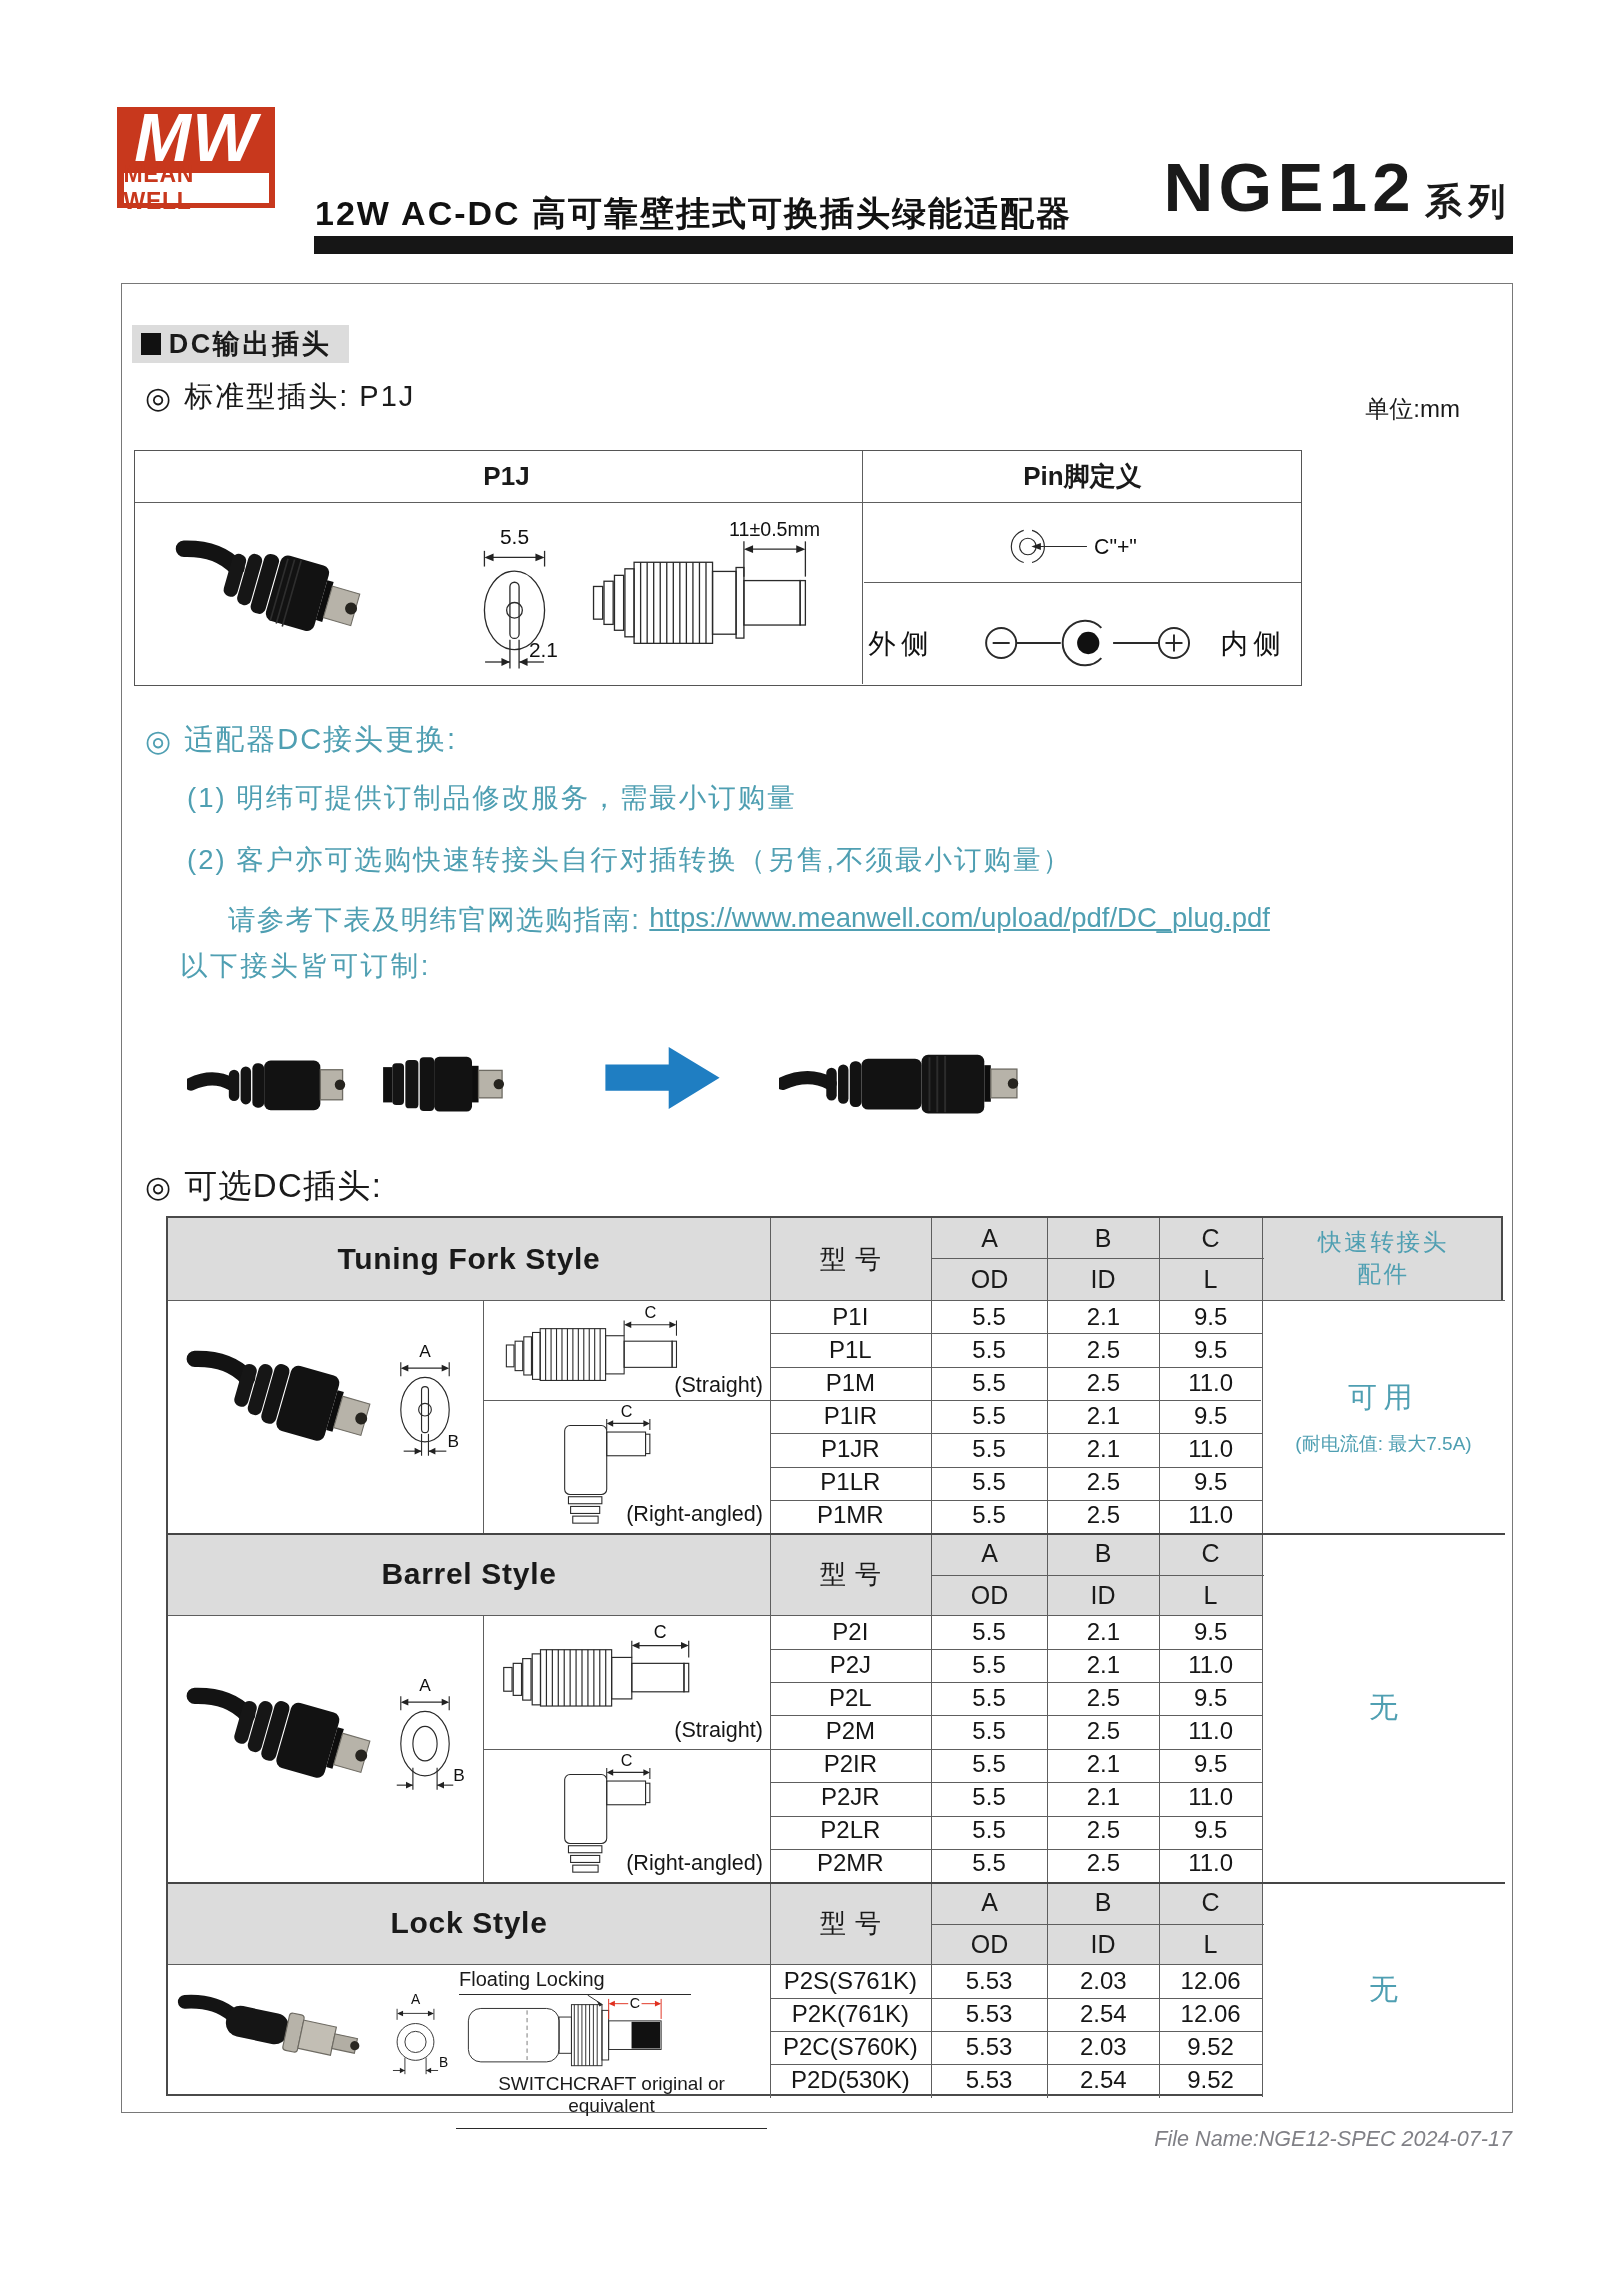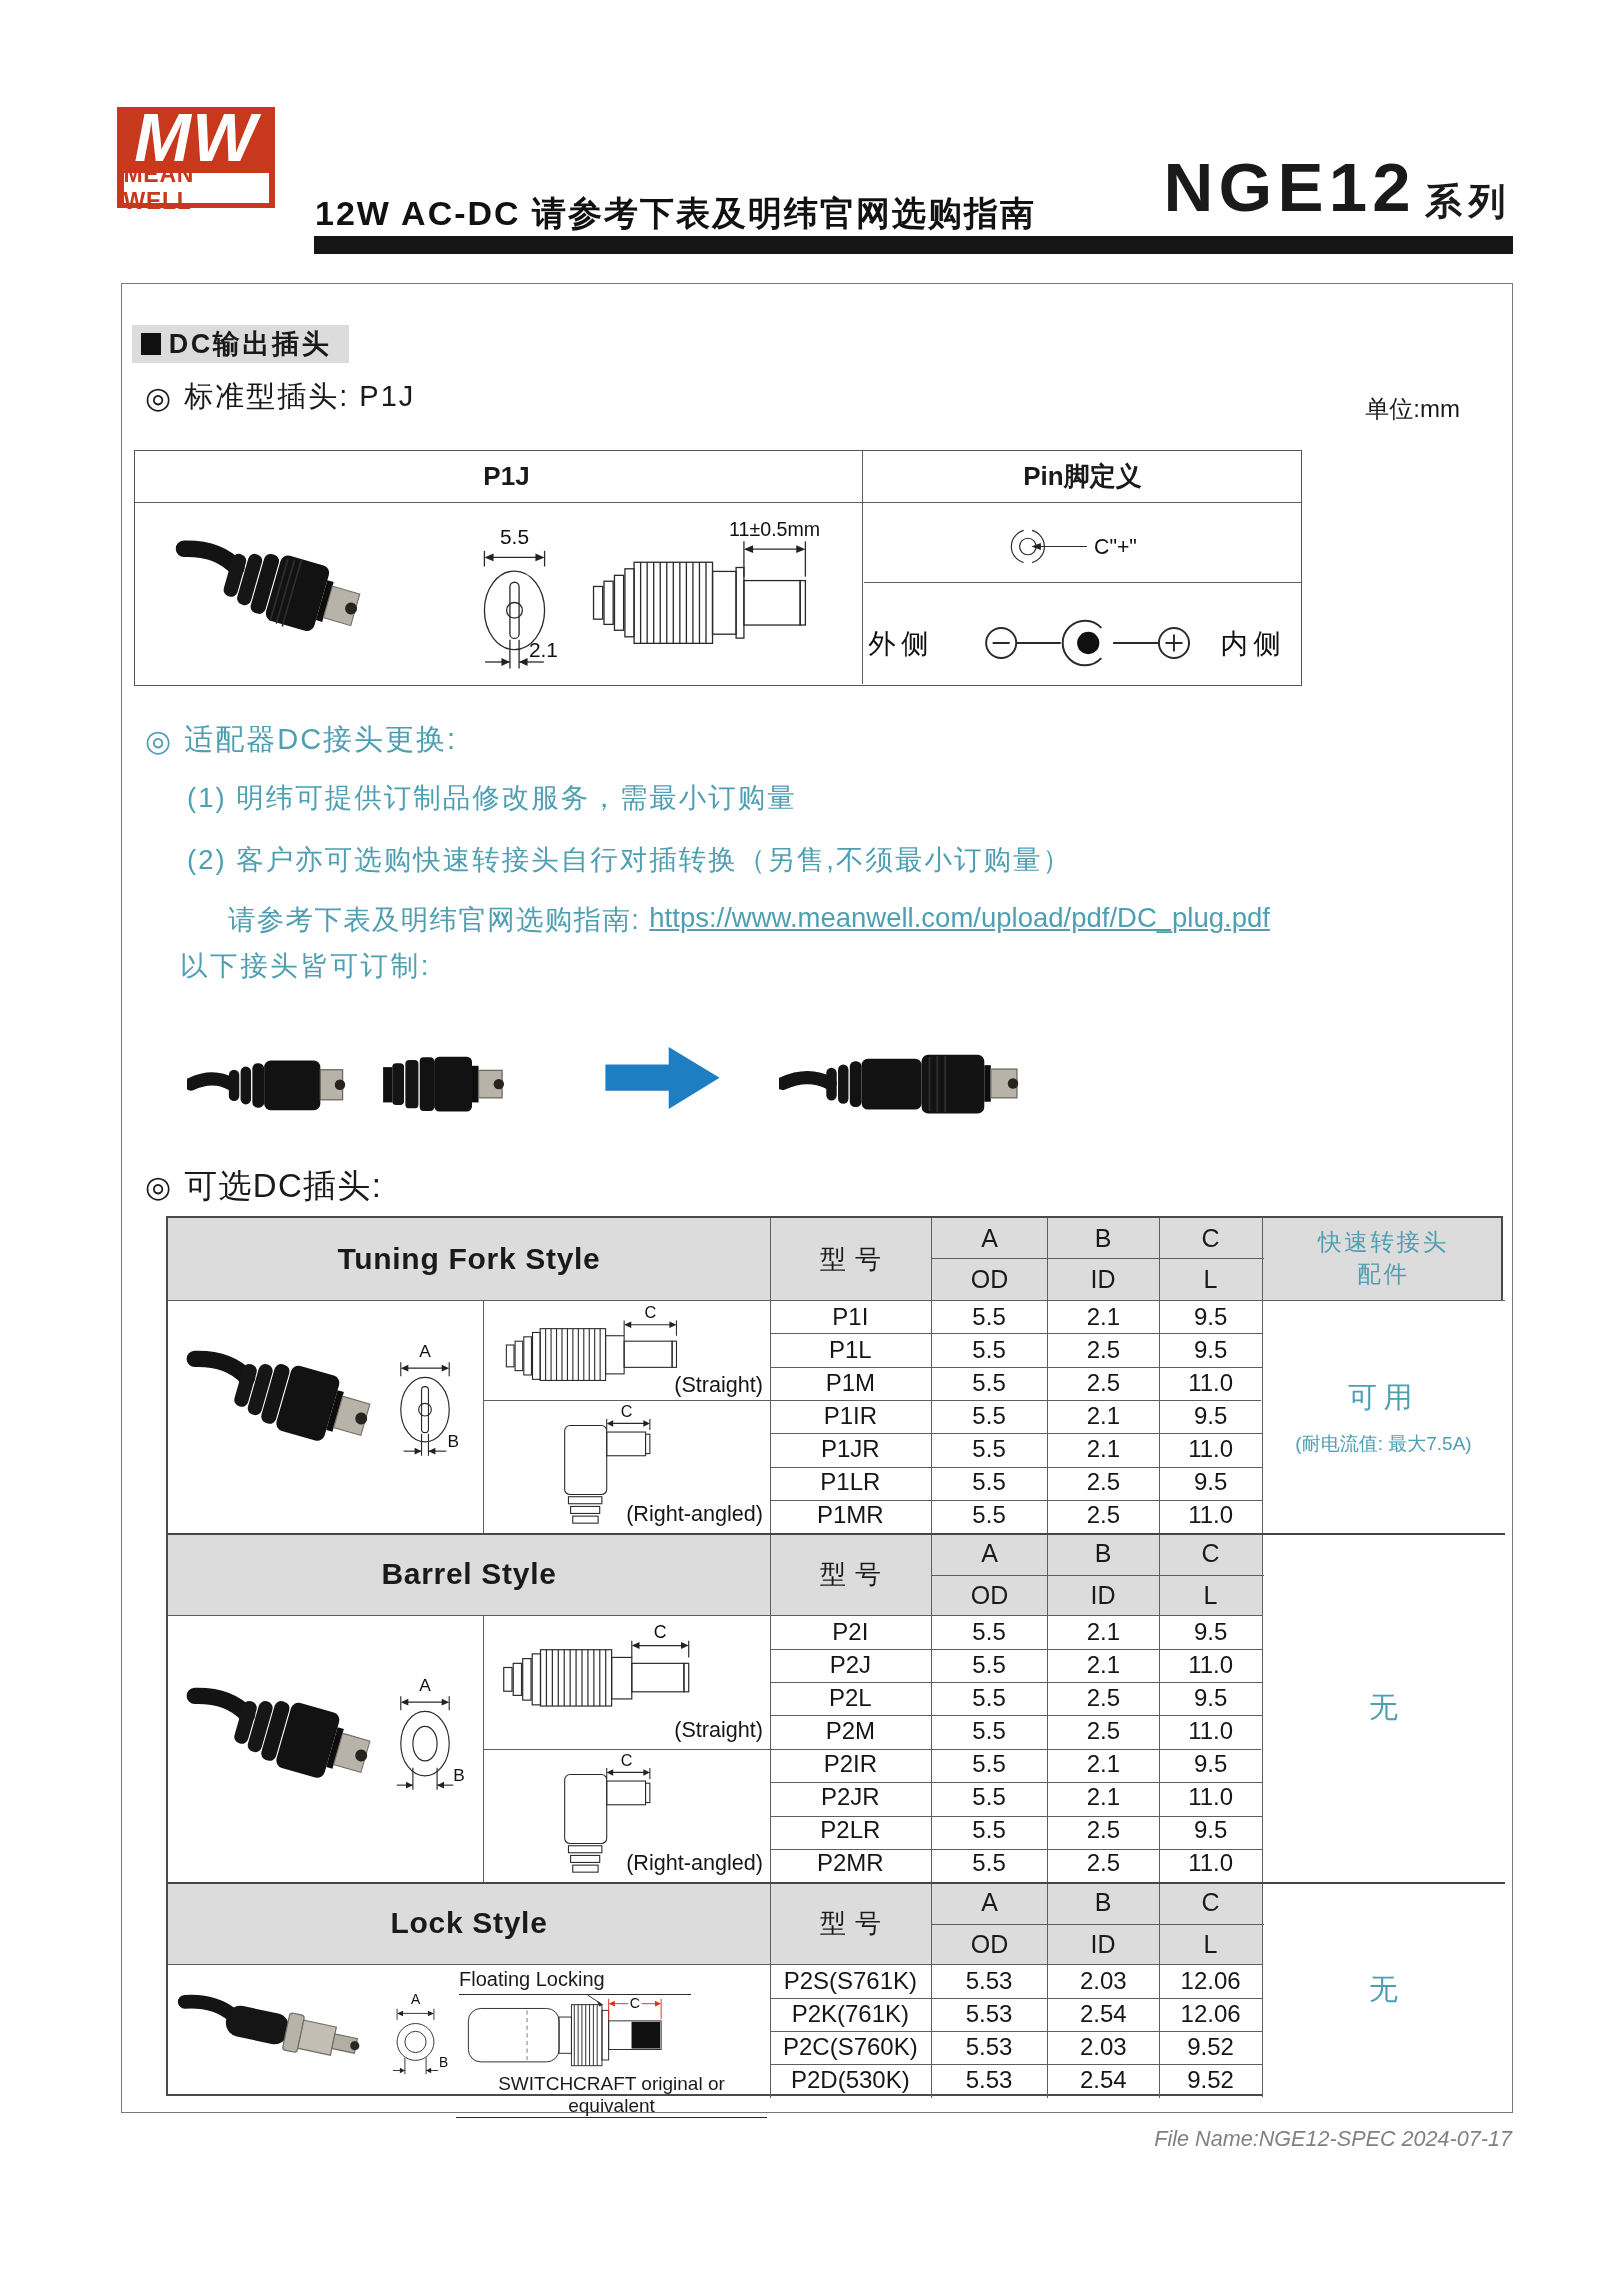--- a/index.html
+++ b/index.html
@@ -32,21 +32,21 @@
 
   <div class="abs" style="left:117px;top:107px;width:158px;height:101px;background:var(--logo-red,#c8381d)">
     <div style="position:absolute;left:0;right:0;top:-9.2px;text-align:center;color:#fff;
                 font-size:68px;font-weight:bold;font-style:italic;letter-spacing:1.3px">MW</div>
     <div style="position:absolute;left:6.5px;right:6.5px;bottom:5.2px;height:30px;background:#fff;
                 display:flex;align-items:center;justify-content:center">
       <span style="color:var(--logo-red,#c8381d);font-weight:bold;font-size:23px;letter-spacing:0.7px">MEAN WELL</span>
     </div>
   </div>
 
-  <div class="abs" style="left:315px;top:191px;font-size:34px;font-weight:bold;letter-spacing:2px;color:#111">12W AC-DC 请参考下表及明纬官网选购指南</div>
+  <div class="abs" style="left:315px;top:191px;font-size:34px;font-weight:bold;letter-spacing:2px;color:#111">12W AC-DC 高可靠壁挂式可换插头绿能适配器</div>
   <div class="abs" style="left:314px;top:236px;width:1199px;height:17.7px;background:#161616"></div>
   <div class="abs flex" style="right:111px;top:153px;align-items:flex-end">
     <span style="font-size:69px;font-weight:bold;letter-spacing:5.2px;line-height:1">NGE12</span>
     <span style="font-size:37px;font-weight:bold;letter-spacing:6.5px;margin-left:9.2px;line-height:1.12">系列</span>
   </div>
 
   <div class="abs" style="left:121px;top:283px;width:1392px;height:1830px;border:1.3px solid #787878"></div>
 
   <div class="abs flex" style="left:132px;top:325px;width:217px;height:38px;background:var(--header-gray,#dcdcdc);
               align-items:center;padding-left:9.2px">
@@ -535,21 +535,21 @@
       <rect class="ln" x="299" y="56" width="110" height="60"></rect>
       <rect x="347" y="58" width="60" height="56" fill="#111"></rect>
       <line class="redln" x1="299" y1="52" x2="299" y2="10"></line>
       <line class="redln" x1="409" y1="52" x2="409" y2="10"></line>
       <line class="redln" x1="303" y1="20" x2="340" y2="20"></line>
       <line class="redln" x1="368" y1="20" x2="405" y2="20"></line>
       <polygon points="299,20 312,14 312,26" fill="#e03020"></polygon>
       <polygon points="409,20 396,14 396,26" fill="#e03020"></polygon>
       <text x="354" y="30" text-anchor="middle" font-size="30" fill="#e03020">C</text>
     </svg>
-    <div class="abs" style="left:288px;top:855px;width:311px;font-size:19px;text-align:center;border-bottom:1.3px solid #2a2a2a;padding-bottom:0">SWITCHCRAFT original or equivalent</div>
+    <div class="abs" style="left:288px;top:855px;width:311px;font-size:19px;text-align:center;border-bottom:1.3px solid #2a2a2a;padding-bottom:11px">SWITCHCRAFT original or equivalent</div>
   <div class="gline" style="left: 602px; top: 0px; width: 1.3px; height: 82px;"></div>
       <div class="gline" style="left: 763px; top: 0px; width: 1.3px; height: 82px;"></div>
       <div class="gline" style="left: 879px; top: 0px; width: 1.3px; height: 82px;"></div>
       <div class="gline" style="left: 991px; top: 0px; width: 1.3px; height: 82px;"></div>
       <div class="gline" style="left: 1094px; top: 0px; width: 1.3px; height: 82px;"></div>
       <div class="gline" style="left: 315px; top: 82px; width: 1.3px; height: 234px;"></div>
       <div class="gline" style="left: 602px; top: 82px; width: 1.3px; height: 234px;"></div>
       <div class="gline" style="left: 763px; top: 82px; width: 1.3px; height: 234px;"></div>
       <div class="gline" style="left: 879px; top: 82px; width: 1.3px; height: 234px;"></div>
       <div class="gline" style="left: 991px; top: 82px; width: 1.3px; height: 234px;"></div>

